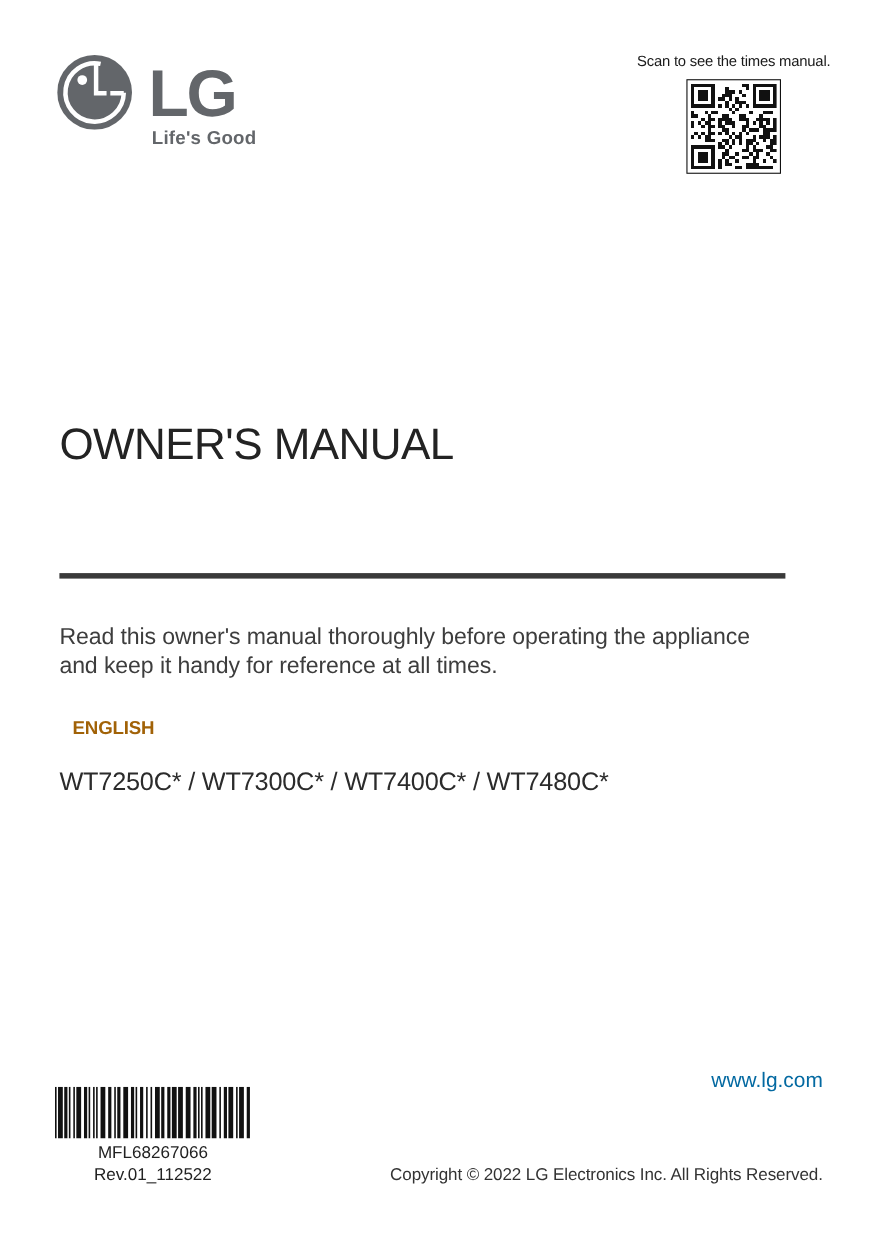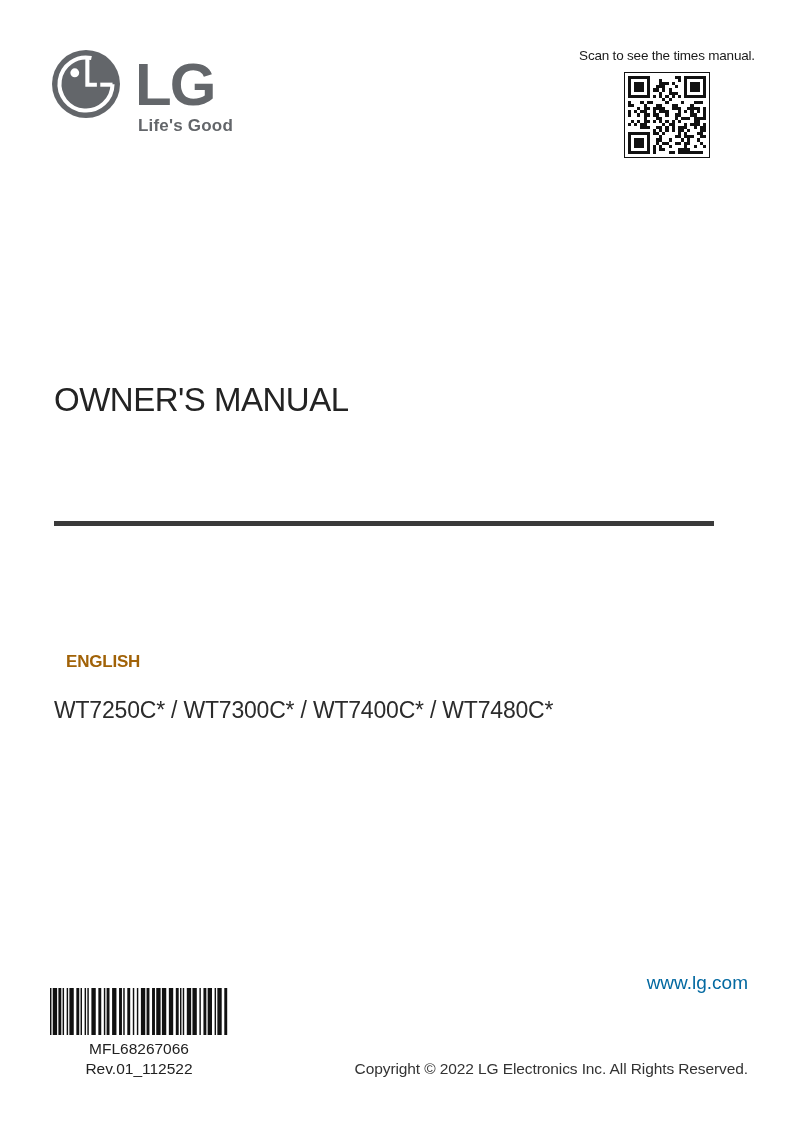--- a/index.html
+++ b/index.html
@@ -32,21 +32,21 @@
     font-stretch:condensed; letter-spacing:-0.2px;
   }
   .qr-frame {
     margin-top:9px; border:1px solid #111; background:#fff; padding:3px;
     width:86px; height:86px;
   }
   .qr-frame svg { display:block; width:78px; height:78px; }
 
   
   .kicker {
-    position:absolute; left:54px; top:380px; font-size:33px; line-height:1.2;
+    position:absolute; left:54px; top:380px; font-size:40px; line-height:1.2;
     color:#232323; letter-spacing:-0.5px;
   }
   .main-title {
     position:absolute; left:51px; top:428px; font-size:62px; font-weight:bold;
     line-height:1.1; color:#231f20; letter-spacing:-1.5px; white-space:nowrap;
   }
   .title-rule {
     position:absolute; left:54px; top:521px; width:660px; height:5px;
     background:#3a3a3a;
   }
@@ -398,20 +398,21 @@
           <rect x="21" y="24" width="1" height="1" fill="#111111"></rect>
           <rect x="22" y="24" width="1" height="1" fill="#111111"></rect>
           <rect x="23" y="24" width="1" height="1" fill="#111111"></rect>
         </svg>
     </div>
   </div>
 
   <div class="kicker">OWNER'S MANUAL</div>
   <div class="title-rule"></div>
 
+  <div class="intro-text">Read this owner's manual thoroughly before operating the appliance and keep it handy for reference at all times.</div>
   <div class="language-label">ENGLISH</div>
   <div class="models-line">WT7250C* / WT7300C* / WT7400C* / WT7480C*</div>
 
   <div class="barcode-block">
     <svg id="barcode-svg" viewBox="0 0 178 47" preserveAspectRatio="none" aria-hidden="true">
         <rect x="0" y="0" width="1.45" height="47" fill="#111111"></rect>
         <rect x="2.75" y="0" width="4.35" height="47" fill="#111111"></rect>
         <rect x="8.4" y="0" width="2.9" height="47" fill="#111111"></rect>
         <rect x="12.600000000000001" y="0" width="1.45" height="47" fill="#111111"></rect>
         <rect x="16.650000000000002" y="0" width="1.45" height="47" fill="#111111"></rect>

